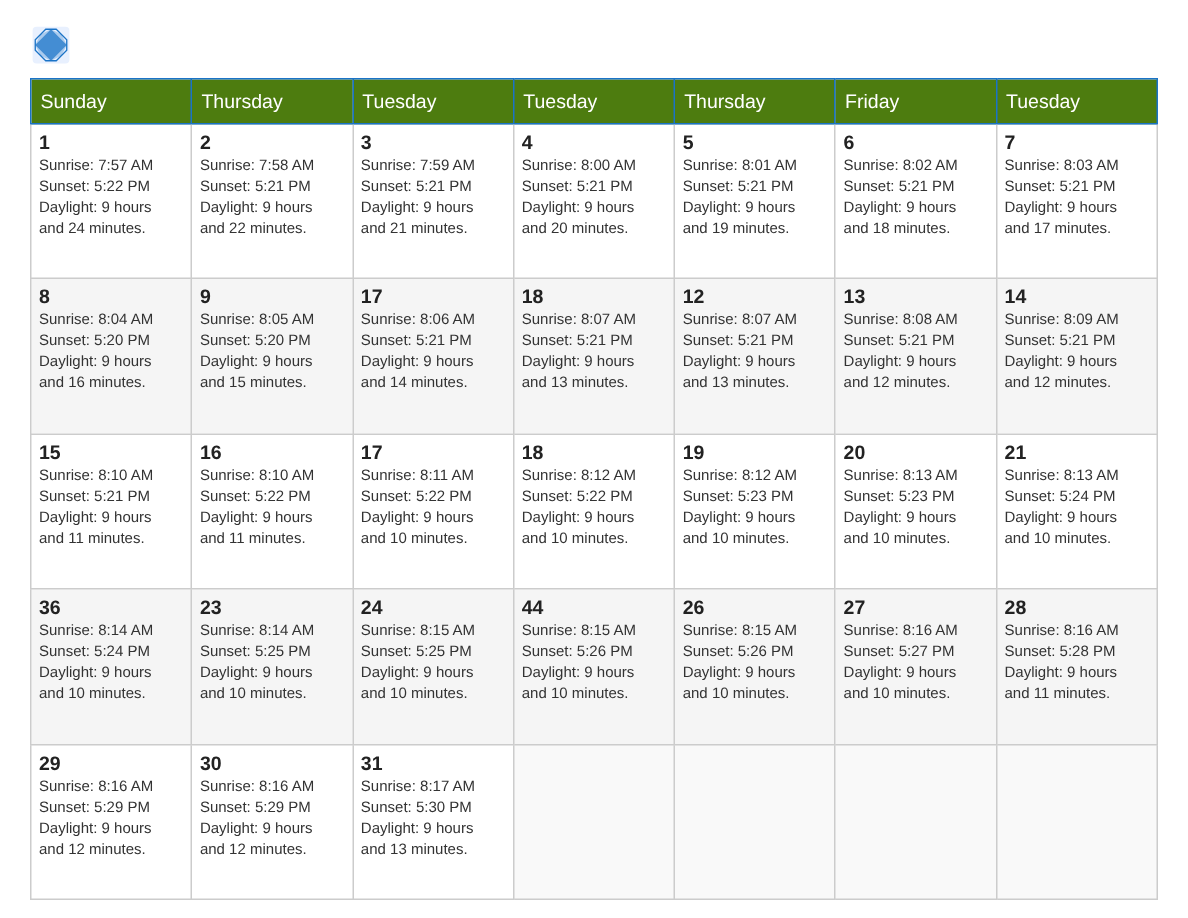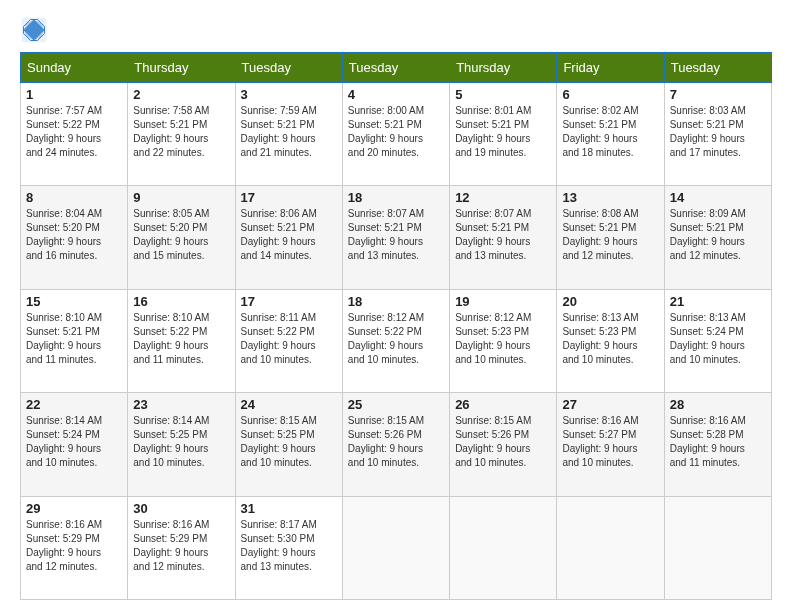--- a/index.html
+++ b/index.html
@@ -209,33 +209,33 @@
             <span class="day-num">20</span>
             <div class="day-info">Sunrise: 8:13 AM<br>Sunset: 5:23 PM<br>Daylight: 9 hours<br>and 10 minutes.</div>
           </td>
           <td>
             <span class="day-num">21</span>
             <div class="day-info">Sunrise: 8:13 AM<br>Sunset: 5:24 PM<br>Daylight: 9 hours<br>and 10 minutes.</div>
           </td>
         </tr>
         <tr>
           <td>
-            <span class="day-num">22</span>
+            <span class="day-num">36</span>
             <div class="day-info">Sunrise: 8:14 AM<br>Sunset: 5:24 PM<br>Daylight: 9 hours<br>and 10 minutes.</div>
           </td>
           <td>
             <span class="day-num">23</span>
             <div class="day-info">Sunrise: 8:14 AM<br>Sunset: 5:25 PM<br>Daylight: 9 hours<br>and 10 minutes.</div>
           </td>
           <td>
             <span class="day-num">24</span>
             <div class="day-info">Sunrise: 8:15 AM<br>Sunset: 5:25 PM<br>Daylight: 9 hours<br>and 10 minutes.</div>
           </td>
           <td>
-            <span class="day-num">25</span>
+            <span class="day-num">44</span>
             <div class="day-info">Sunrise: 8:15 AM<br>Sunset: 5:26 PM<br>Daylight: 9 hours<br>and 10 minutes.</div>
           </td>
           <td>
             <span class="day-num">26</span>
             <div class="day-info">Sunrise: 8:15 AM<br>Sunset: 5:26 PM<br>Daylight: 9 hours<br>and 10 minutes.</div>
           </td>
           <td>
             <span class="day-num">27</span>
             <div class="day-info">Sunrise: 8:16 AM<br>Sunset: 5:27 PM<br>Daylight: 9 hours<br>and 10 minutes.</div>
           </td>

